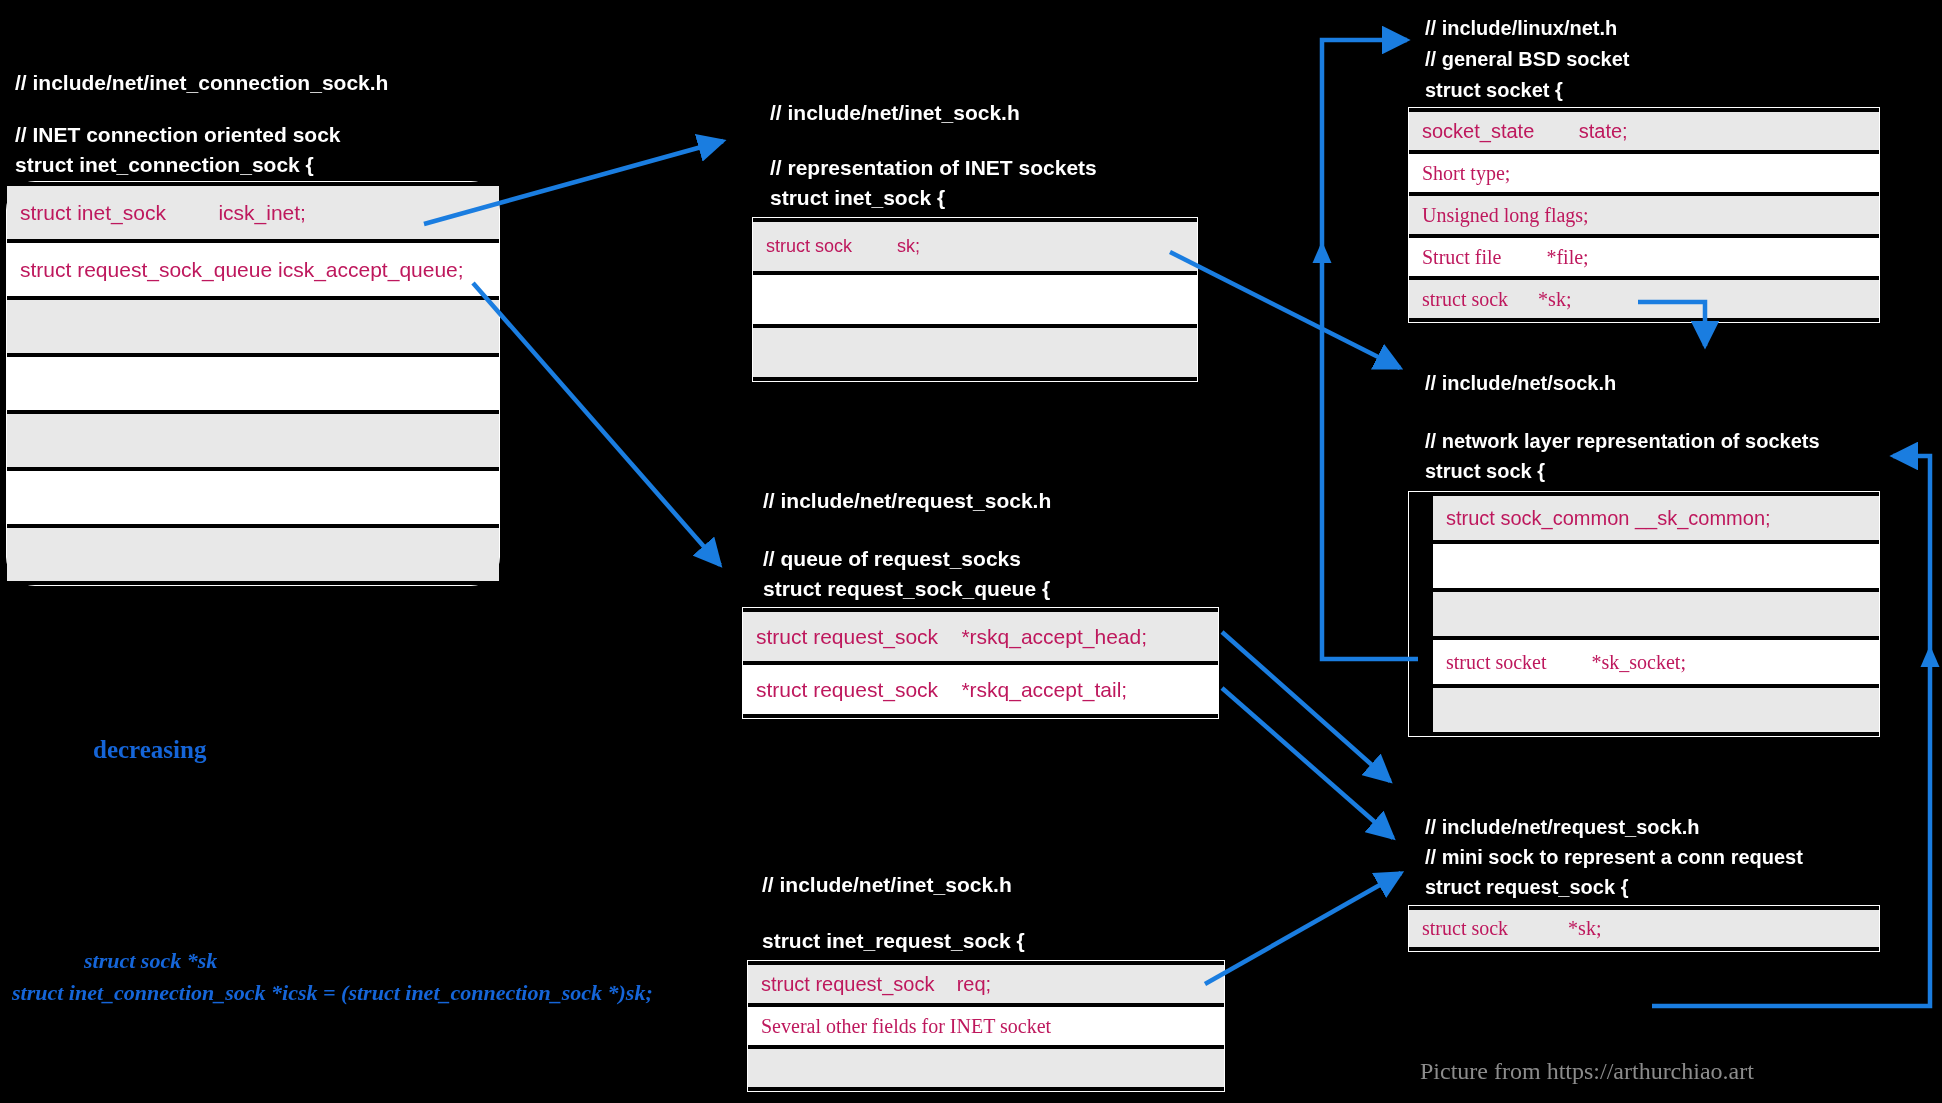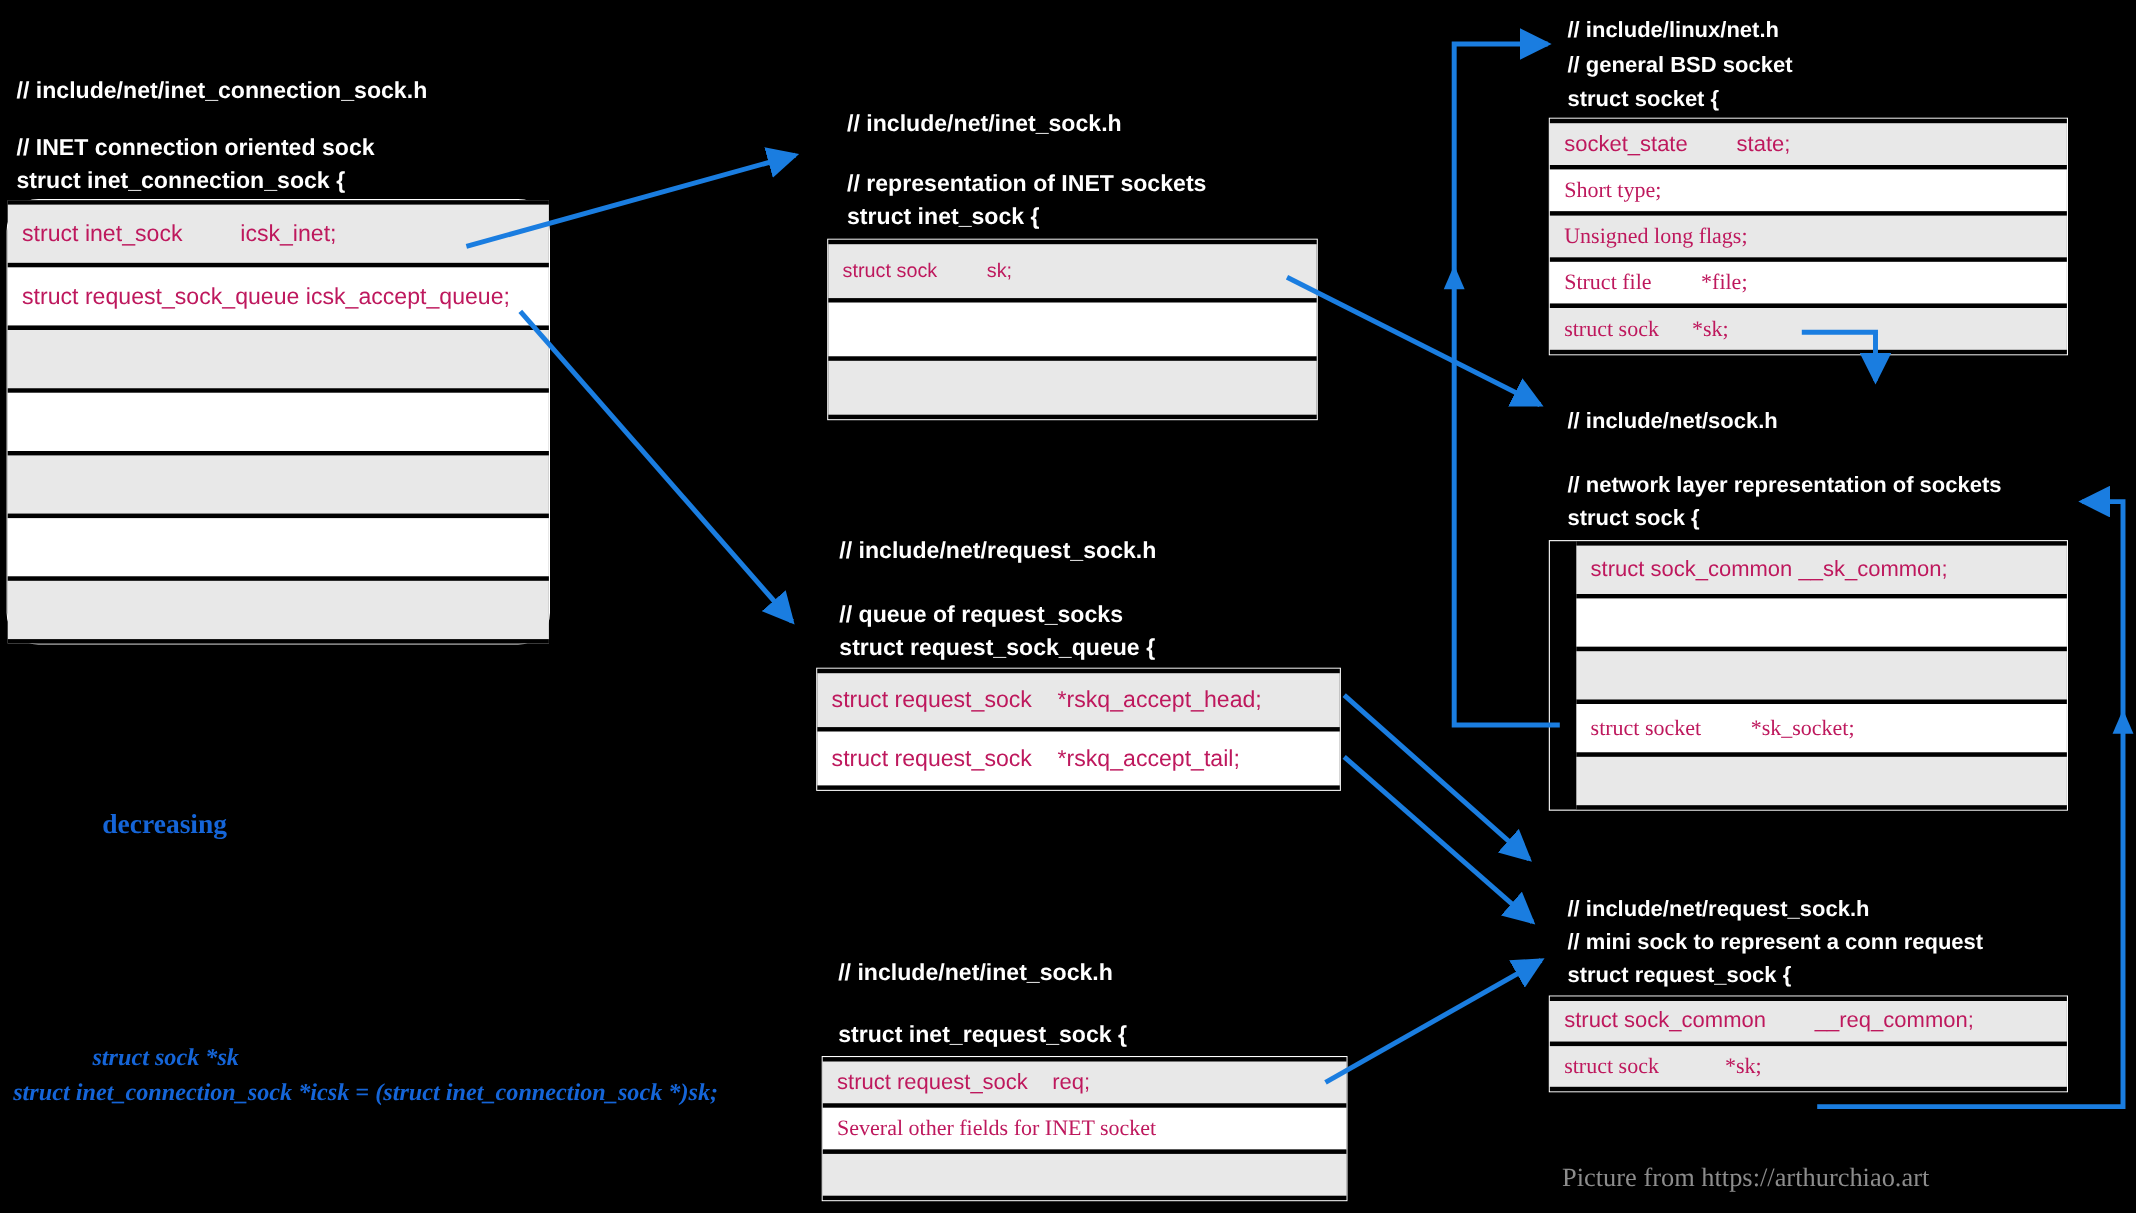--- a/index.html
+++ b/index.html
@@ -106,21 +106,20 @@
       <div class="row white serif">struct socket         *sk_socket;</div>
       <div class="row gray"></div>
     </div>
   </div>
 
   <div class="block" style="left:1408px;top:814px;width:472px;">
     <div class="hline h20" style="left:17px;top:0;">// include/net/request_sock.h</div>
     <div class="hline h20" style="left:17px;top:30px;">// mini sock to represent a conn request</div>
     <div class="hline h20" style="left:17px;top:60px;">struct request_sock {</div>
     <div class="tbl tR3" style="top:91px;width:470px;">
-      <div class="row gray">struct sock_common        __req_common;</div>
       <div class="row gray serif">struct sock            *sk;</div>
     </div>
   </div>
 
   <div class="blue-note" style="left:93px;top:708px;font-size:25px;font-weight:600;margin-top:28px;">decreasing</div>
   <div class="blue-note cast" style="left:84px;top:948px;">struct sock *sk</div>
   <div class="blue-note cast" style="left:12px;top:980px;">struct inet_connection_sock *icsk = (struct inet_connection_sock *)sk;</div>
   <div class="credit" style="left:1408px;top:1058px;margin-left:12px;">Picture from https://arthurchiao.art</div>
 
   <svg id="arrows" width="1942" height="1103" viewBox="0 0 1942 1103">

